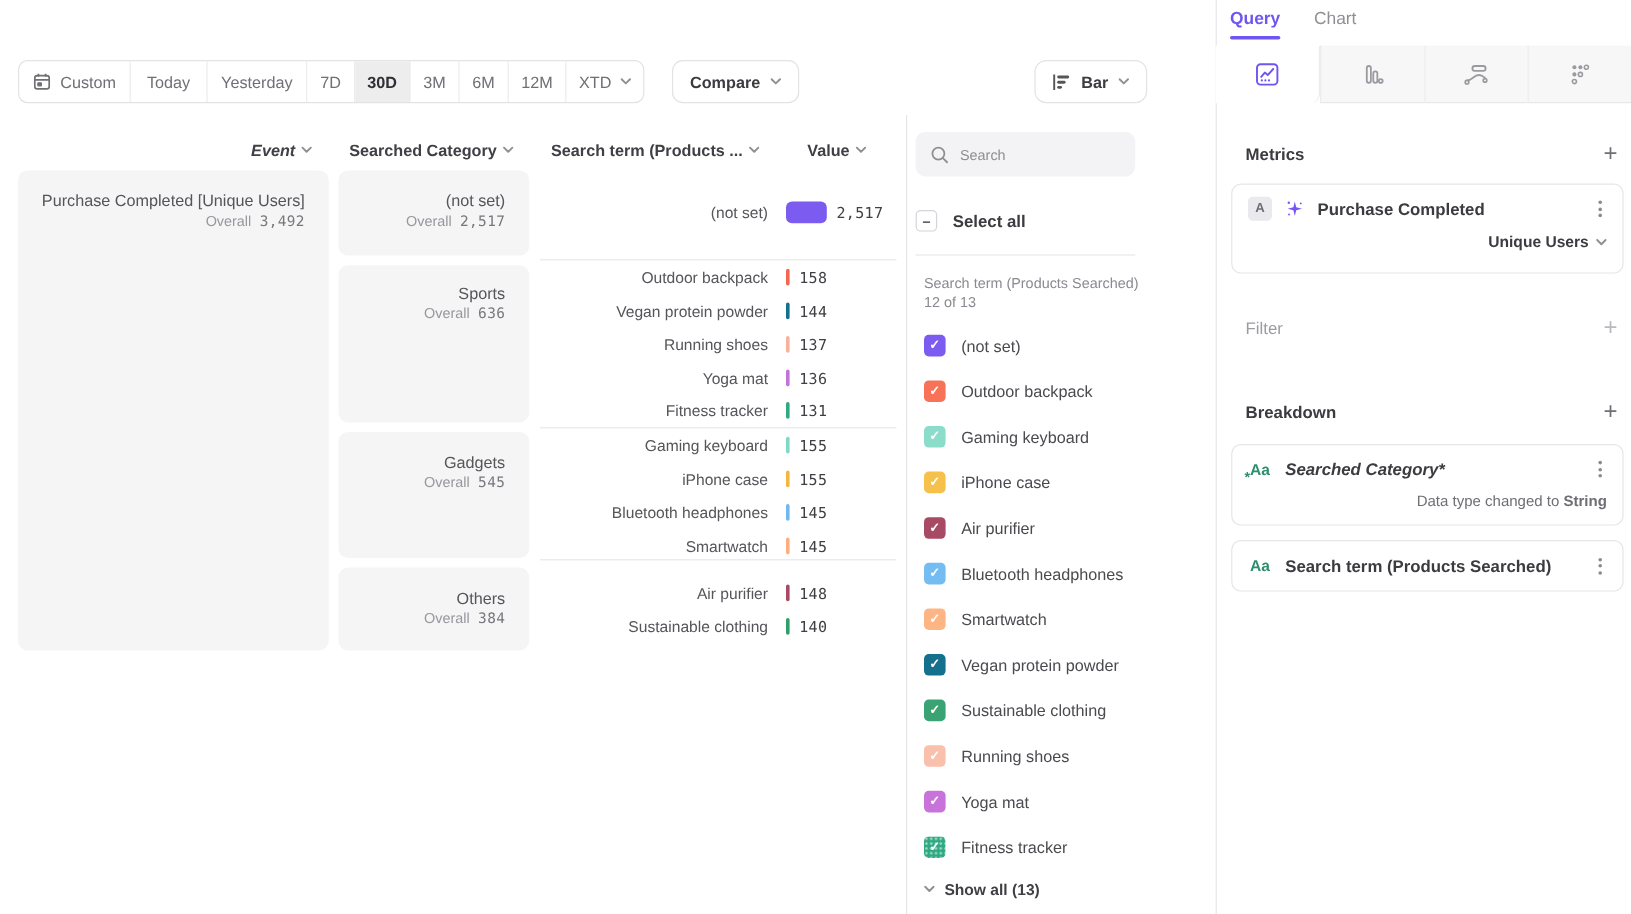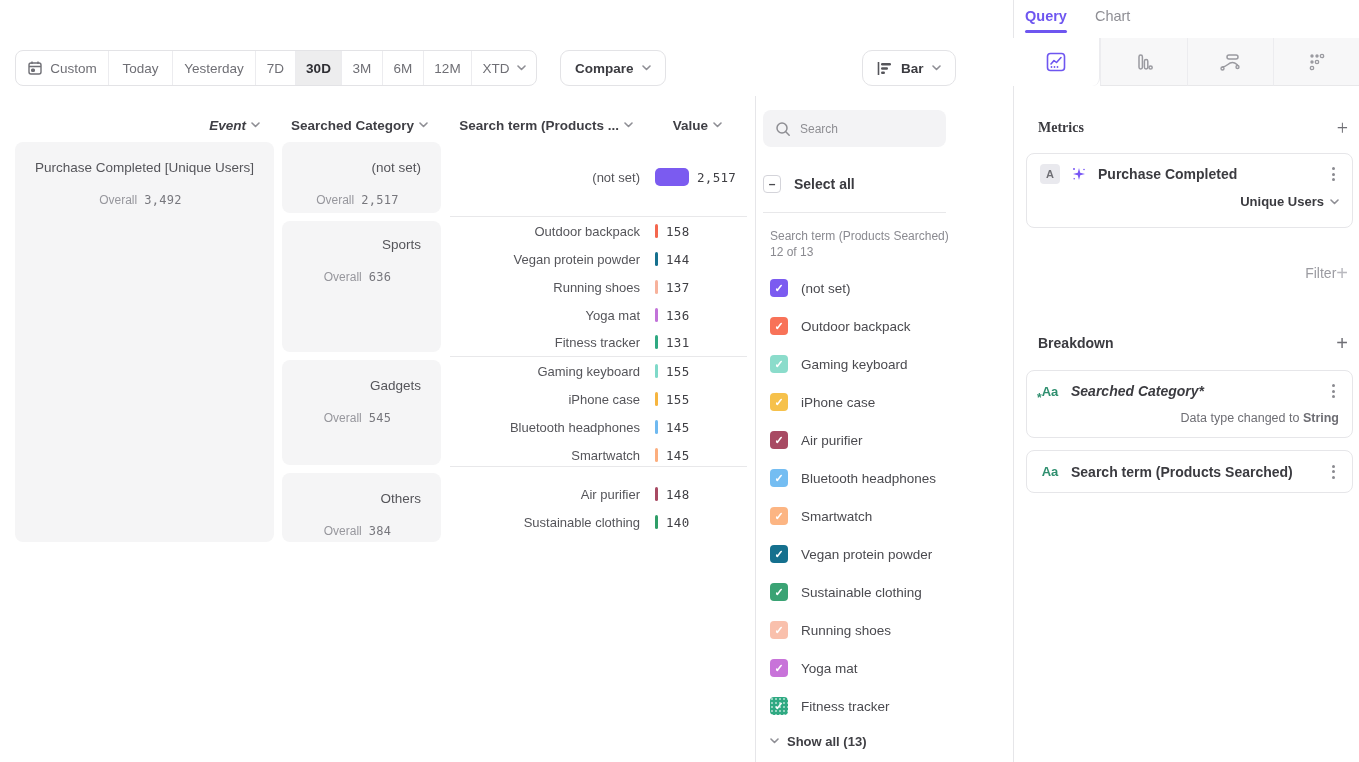--- a/index.html
+++ b/index.html
@@ -22,21 +22,21 @@
     font-weight:700; color:#3b3b40; cursor:pointer; }
   .cal-icon rect, .cal-icon line { stroke:#6f6f75; }
 
   
   .col-header { top:112px; height:26px; display:flex; align-items:center; justify-content:flex-end;
     gap:5px; font-size:13.5px; font-weight:700; color:#3f3f45; cursor:pointer; }
 
   
   .gbox { background:#f5f5f6; border-radius:8px; padding:17px 20px 0 12px; text-align:right; }
   .gbox .bx-title { font-size:13.5px; color:#55555a; line-height:18px; }
-  .gbox .bx-overall { margin-top:16px; font-size:12px; color:#97979d;text-align:center; }
+  .gbox .bx-overall { margin-top:0; font-size:12px; color:#97979d; }
   .gbox .bx-overall .num { font-size:12px; color:#77777d; margin-left:7px; }
 
   
   .term-row { position:absolute; left:450px; width:300px; height:28px; display:flex; align-items:center; }
   .term-label { width:190px; text-align:right; font-size:13px; color:#55555a; white-space:nowrap; }
   .tick { width:3px; height:14px; border-radius:2px; margin-left:15px; flex:0 0 auto; }
   .tick.big { width:34px; height:18px; border-radius:5px; }
   .term-value { margin-left:8px; font-size:12.5px; color:#3f3f44; }
   .hsep { position:absolute; left:450px; width:297px; height:1px; background:#e8e8ea; }
 
@@ -410,21 +410,21 @@
       <circle cx="6" cy="5" r="1.7" fill="#9a9aa0"></circle>
         <circle cx="11" cy="5" r="1.7" fill="#9a9aa0"></circle>
         <circle cx="16" cy="5" r="1.7" fill="none" stroke="#9a9aa0" stroke-width="1.3"></circle>
       <circle cx="6" cy="11" r="1.7" fill="#9a9aa0"></circle>
         <circle cx="11" cy="11" r="1.7" fill="none" stroke="#9a9aa0" stroke-width="1.3"></circle>
       <circle cx="6" cy="17" r="1.7" fill="none" stroke="#9a9aa0" stroke-width="1.3"></circle>
     </svg>
   </div>
 </div>
 
-<div class="abs sec-head" style="top:118px;font-family:Liberation Serif, serif;">
+<div class="abs sec-head" style="top:118px;">
   <span class="sec-title">Metrics</span>
   <span class="plus">+</span>
 </div>
 
 <div class="card" style="top:153px; height:75px;">
   <div class="card-row">
     <span class="badge-a">A</span>
     <svg class="ic" width="16" height="16" viewBox="0 0 16 16">
       <path d="M8 2 L9.2 6.8 L14 8 L9.2 9.2 L8 14 L6.8 9.2 L2 8 L6.8 6.8 Z" fill="#7856f5"></path>
       <circle cx="3" cy="3" r="1" fill="#7856f5"></circle>
@@ -439,21 +439,21 @@
       </span>
   </div>
   <div class="sub-row">
     <span class="measure">Unique Users</span>
     <svg class="chev" viewBox="0 0 9 6">
         <polyline points="1,1 4.5,4.5 8,1" stroke="#3b3b40"></polyline>
       </svg>
   </div>
 </div>
 
-<div class="abs sec-head" style="top:263px;justify-content:flex-end;">
+<div class="abs sec-head" style="top:263px;">
   <span class="sec-title muted">Filter</span>
   <span class="plus muted">+</span>
 </div>
 
 <div class="abs sec-head" style="top:333px;">
   <span class="sec-title">Breakdown</span>
   <span class="plus">+</span>
 </div>
 
 <div class="card" style="top:370px; height:68px;">

